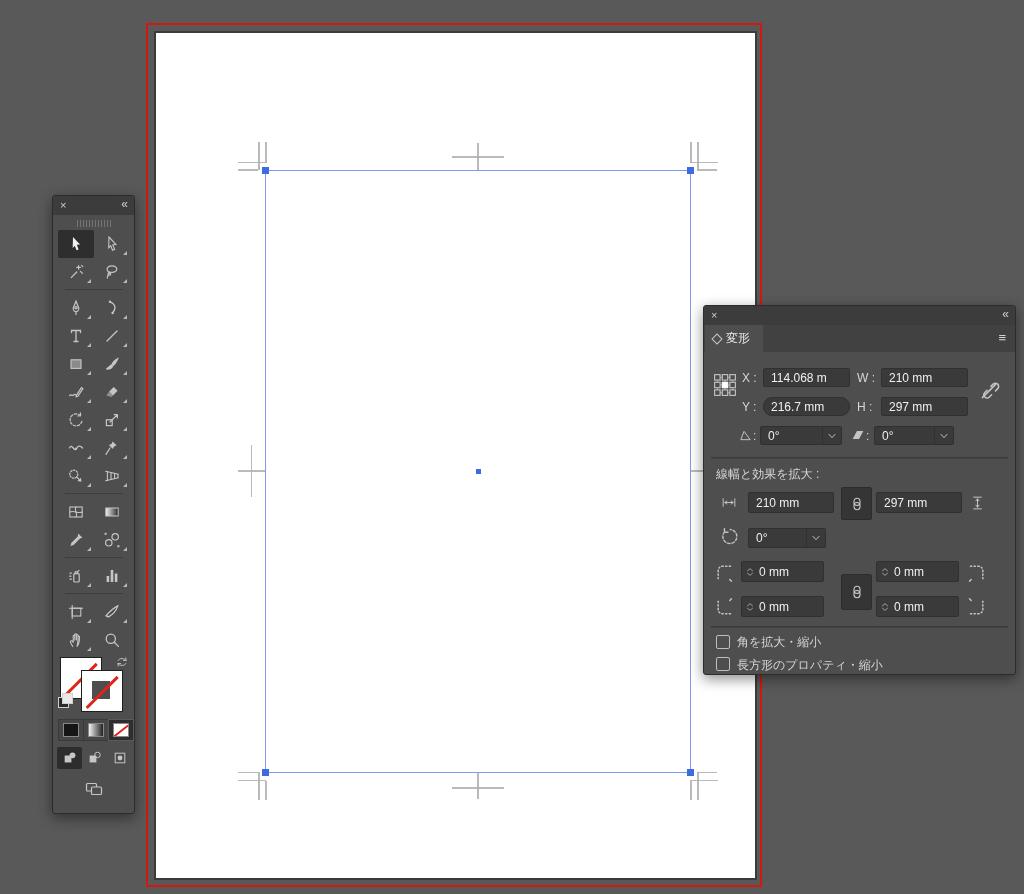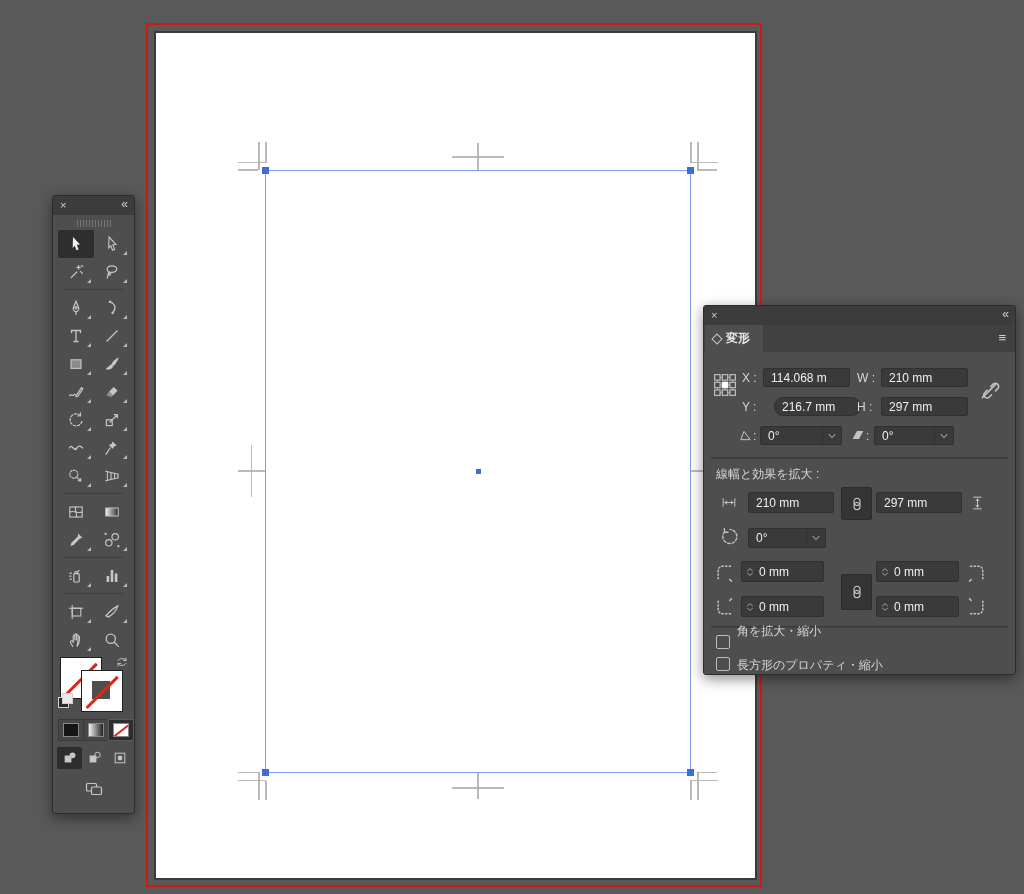--- a/index.html
+++ b/index.html
@@ -48,21 +48,21 @@
   .cbtn{position:absolute;width:24px;height:20px;display:flex;align-items:center;justify-content:center;
         background:#474747;border:1px solid #3a3a3a;}
   .cbtn.on{background:#2d2d2d;border-color:#5a5a5a;}
   .mbtn{position:absolute;width:25px;height:22px;display:flex;align-items:center;justify-content:center;
         color:#c6c6c6;border-radius:2px;}
   .mbtn.on{background:#2d2d2d;}
 
   
   .tabrow{position:absolute;left:0;right:0;top:19px;height:27px;background:#414141;}
   .tab{position:absolute;left:1px;top:0;height:27px;width:58px;background:#4e4e4e;
-       display:flex;align-items:center;gap:5px;padding-left:8px;box-sizing:border-box;font-weight:bold;}
+       display:flex;align-items:center;gap:5px;padding-left:8px;box-sizing:border-box;}
   .tab .dia{width:6px;height:6px;border:1px solid #c9c9c9;transform:rotate(45deg);}
   .tab .tlabel{font-size:12px;color:#e6e6e6;}
   .menuicon{position:absolute;right:9px;top:5px;font-size:13px;color:#d2d2d2;}
 
   .lbl{position:absolute;font-size:12px;color:#d6d6d6;white-space:nowrap;}
   .fld{position:absolute;height:19px;background:#3a3a3a;border:1px solid #303030;border-radius:2px;
        color:#efefef;font-size:12px;display:flex;align-items:center;padding:0 7px;box-sizing:border-box;
        white-space:nowrap;overflow:hidden;}
   .fld.dd{padding-right:22px;}
   .ddz{position:absolute;right:0;top:0;bottom:0;width:18px;border-left:1px solid #303030;
@@ -536,21 +536,21 @@
     <span class="lbl" style="left:38px;top:65px;">X :</span>
     <div class="fld" style="left:59px;top:62px;width:87px;">
         <span>114.068 m</span>
       </div>
     <span class="lbl" style="left:153px;top:65px;">W :</span>
     <div class="fld" style="left:177px;top:62px;width:87px;">
         <span>210 mm</span>
       </div>
 
     <span class="lbl" style="left:38px;top:94px;">Y :</span>
-    <div class="fld" style="left:70px;top:91px;width:87px;border-radius:9px;">
+    <div class="fld" style="left:59px;top:91px;width:87px;border-radius:9px;">
         <span>216.7 mm</span>
       </div>
     <span class="lbl" style="left:153px;top:94px;">H :</span>
     <div class="fld" style="left:177px;top:91px;width:87px;">
         <span>297 mm</span>
       </div>
 
     <svg class="picon" style="left:274px;top:72px;position:absolute;" width="22" height="26" viewBox="0 0 18 18">
         <use href="#i-linkbroken"></use>
       </svg>
@@ -662,18 +662,18 @@
         </span>
       <span>0 mm</span>
     </div>
     <svg class="picon" style="left:263px;top:292px;position:absolute;transform:scale(-1,-1);" width="19" height="19" viewBox="0 0 18 18">
         <use href="#i-corner"></use>
       </svg>
 
     <div class="divline" style="top:321px;"></div>
 
     <div class="cb" style="left:12px;top:329px;"></div>
-    <span class="lbl" style="left:33px;top:317px;">角を拡大・縮小</span>
+    <span class="lbl" style="left:33px;top:328px;">角を拡大・縮小</span>
     <div class="cb" style="left:12px;top:351px;"></div>
     <span class="lbl" style="left:33px;top:351px;">長方形のプロパティ・縮小</span>
   </div>
 
 </div>
 
 </body></html>

